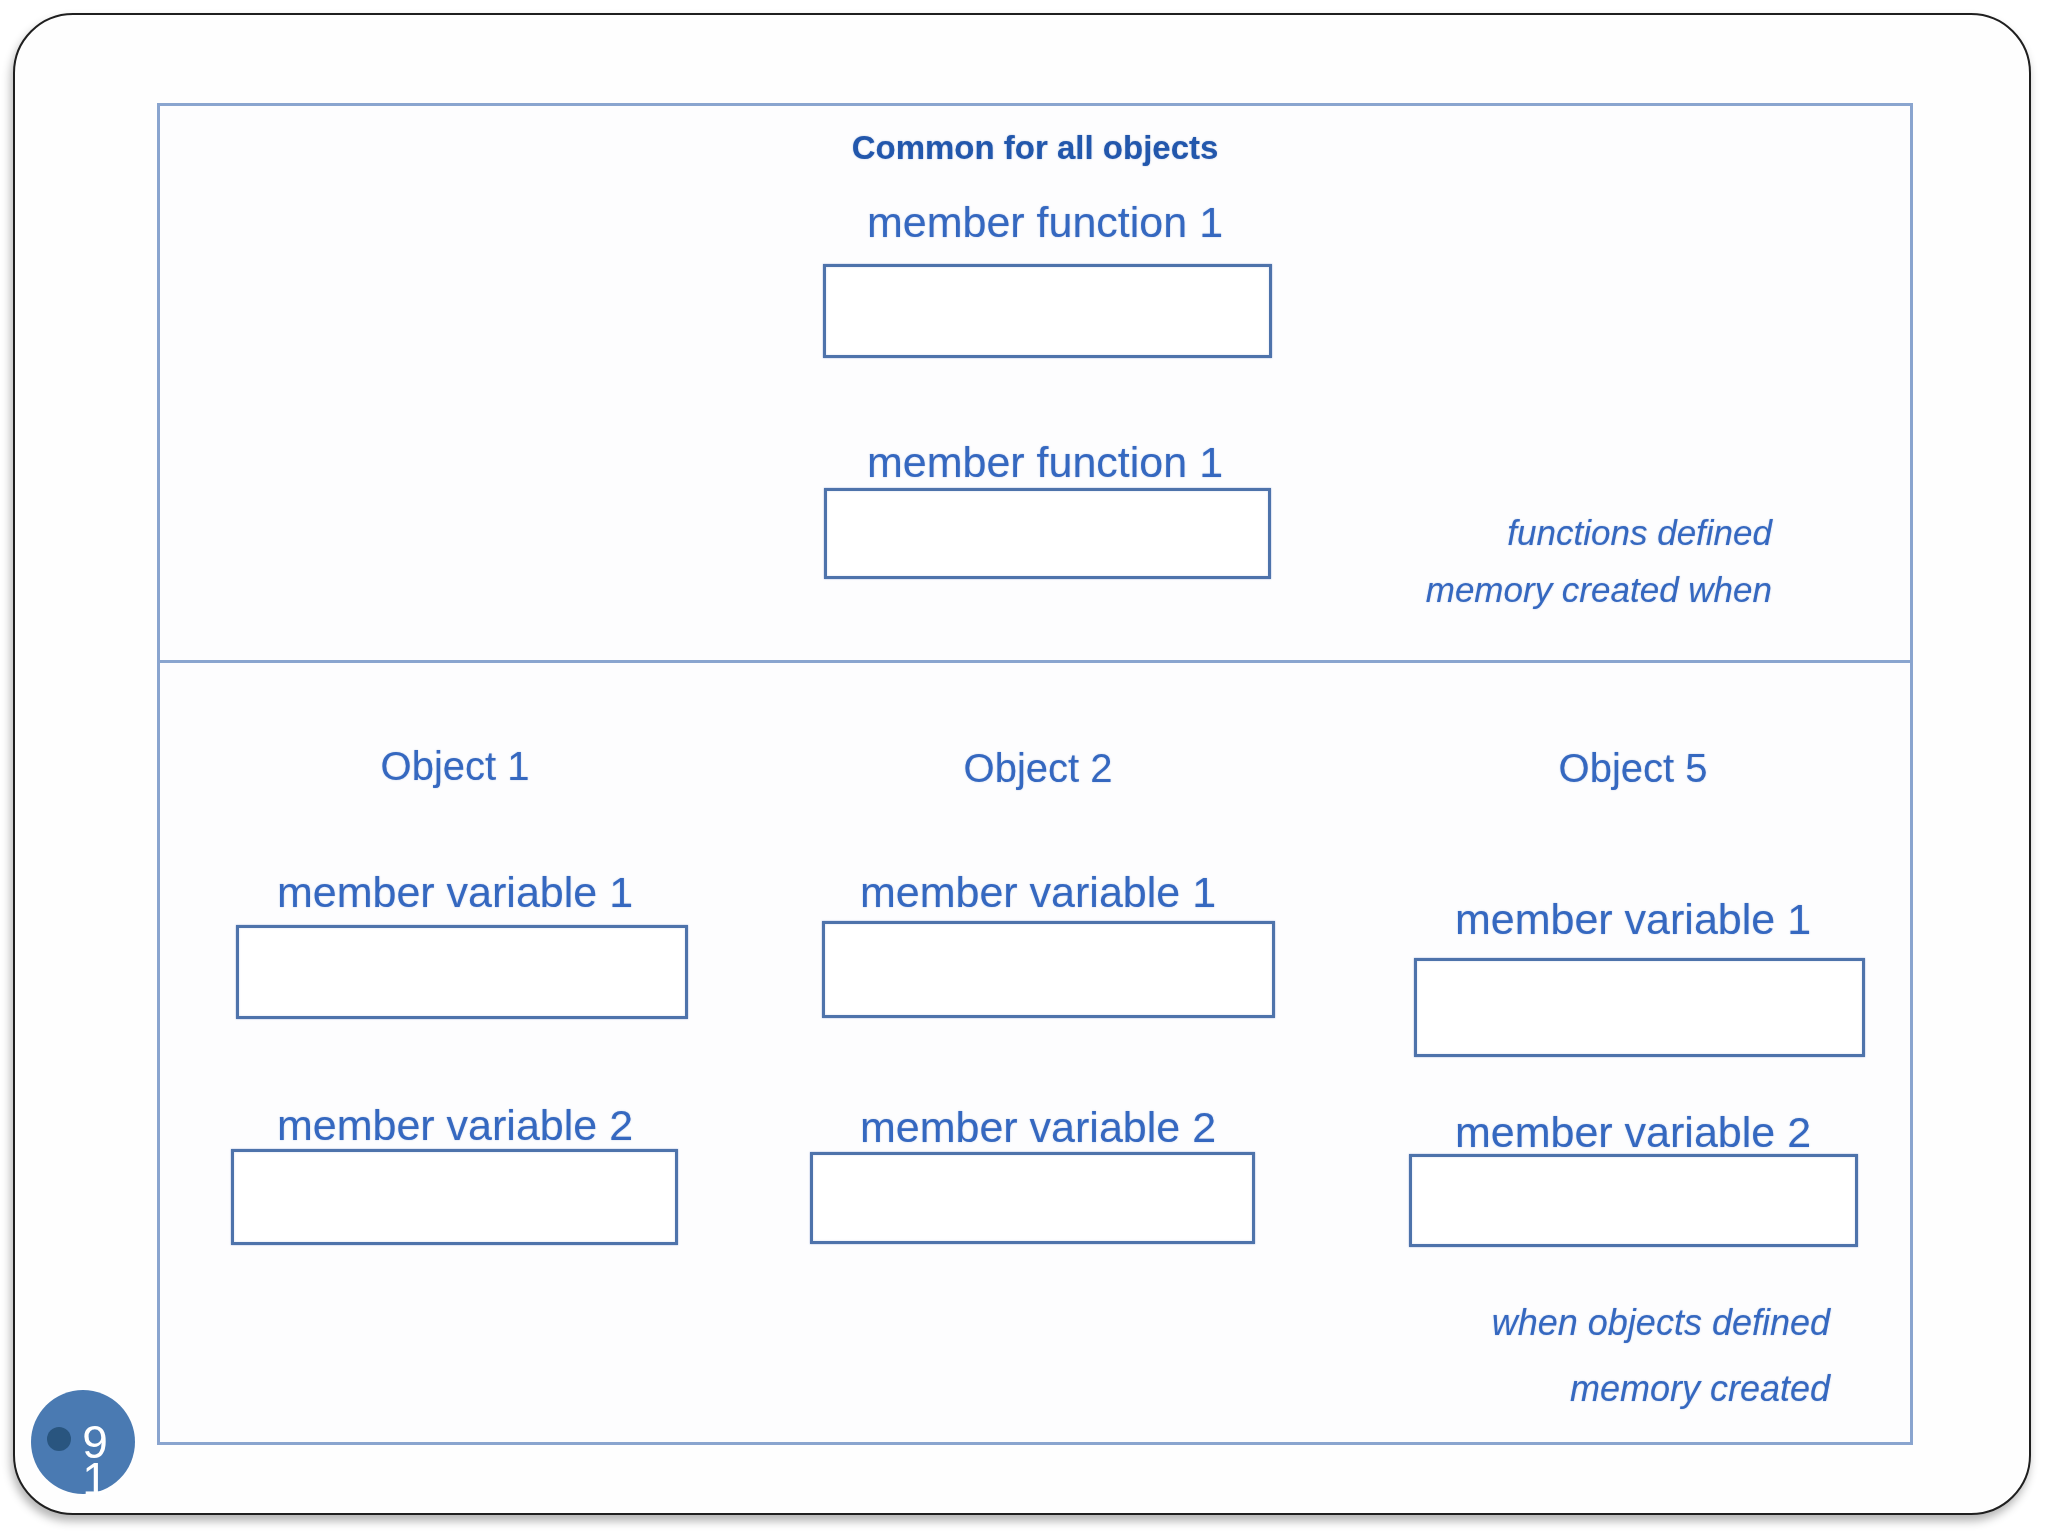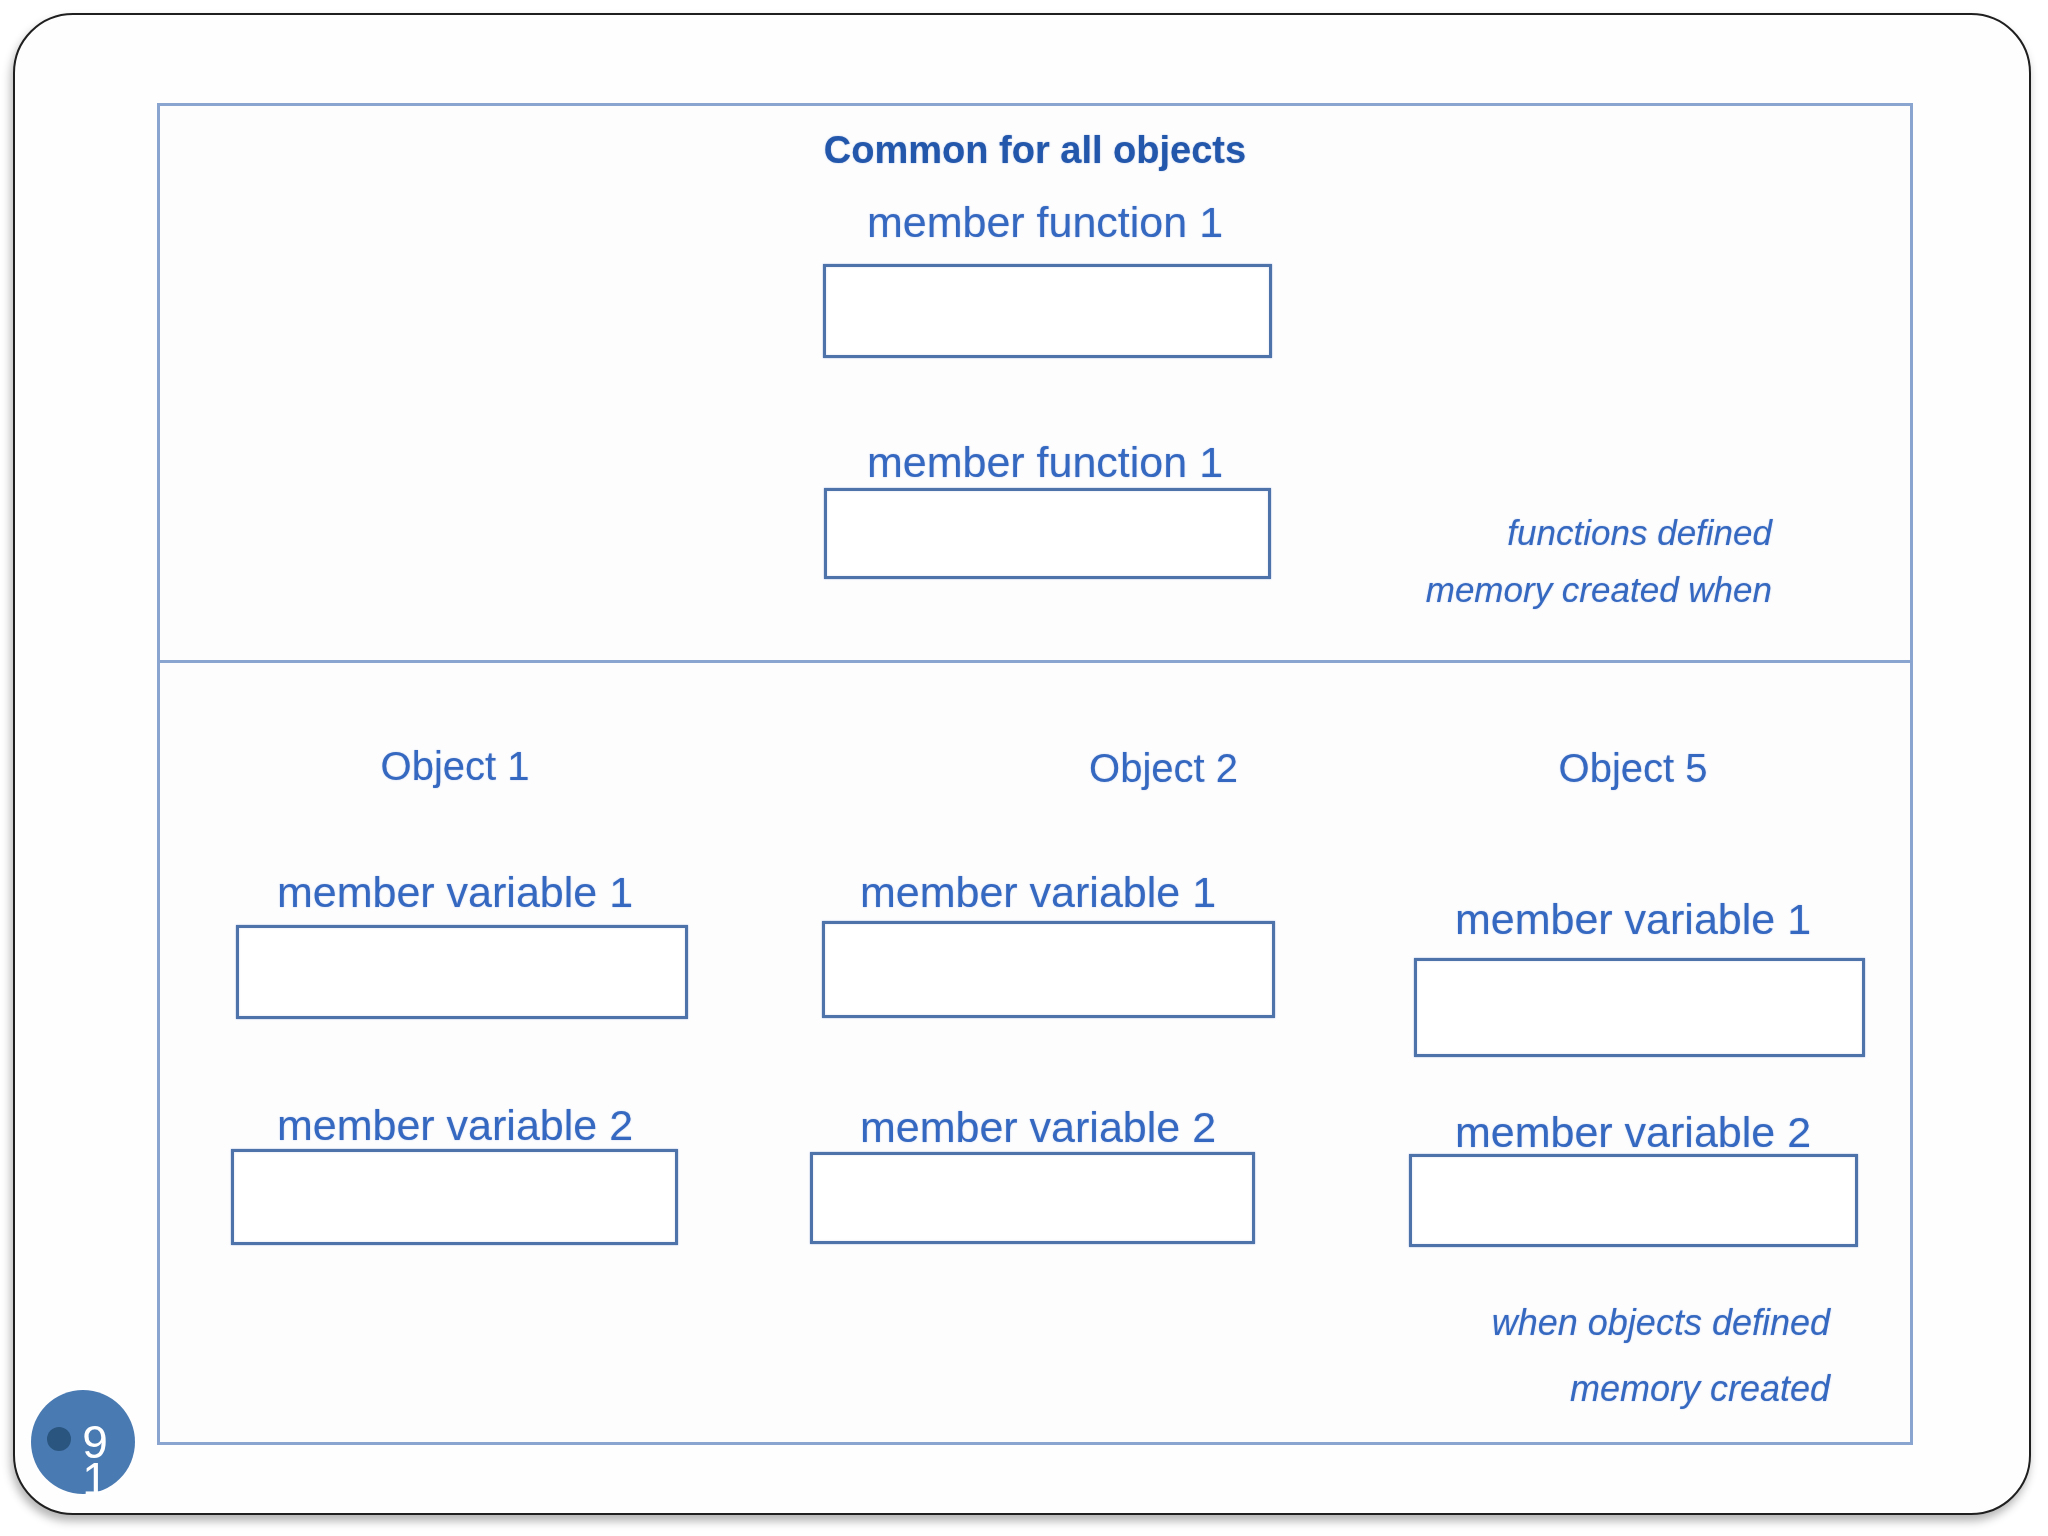--- a/index.html
+++ b/index.html
@@ -23,21 +23,21 @@
     position:absolute;left:0;right:0;top:554px;height:0;
     border-top:3px solid var(--frame-border);
   }
   .lbl{
     position:absolute;color:var(--text-blue);font-size:43px;text-align:center;
     text-shadow:0 0 1.5px rgba(70,110,185,0.45);
     white-space:nowrap;
   }
   .title{
     position:absolute;left:0;width:100%;top:23px;text-align:center;
-    color:var(--title-blue);font-weight:bold;font-size:38px;
+    color:var(--title-blue);font-weight:bold;font-size:33px;
     text-shadow:0 0 1.5px rgba(45,90,170,0.5);
   }
   .box{
     position:absolute;background:#ffffff;border:3px solid var(--box-border);
     box-shadow:0 0 1.5px rgba(70,110,185,0.55), inset 0 0 2px rgba(120,150,200,0.35);
   }
   .note{
     position:absolute;color:var(--text-blue);font-style:italic;font-size:35px;
     text-align:right;text-shadow:0 0 1.5px rgba(70,110,185,0.45);white-space:nowrap;
   }
@@ -75,21 +75,21 @@
     </div>
 
     <div class="divider"></div>
 
     <div class="lbl obj-title" style="left:95px;width:400px;top:638px;">Object 1</div>
     <div class="lbl" style="left:95px;width:400px;top:762px;">member variable 1</div>
     <div class="box" style="left:76px;top:819px;width:446px;height:88px;"></div>
     <div class="lbl" style="left:95px;width:400px;top:995px;">member variable 2</div>
     <div class="box" style="left:71px;top:1043px;width:441px;height:90px;"></div>
 
-    <div class="lbl obj-title" style="left:678px;width:400px;top:640px;text-align:right;">Object 2</div>
+    <div class="lbl obj-title" style="left:678px;width:400px;top:640px;">Object 2</div>
     <div class="lbl" style="left:678px;width:400px;top:762px;">member variable 1</div>
     <div class="box" style="left:662px;top:815px;width:447px;height:91px;"></div>
     <div class="lbl" style="left:678px;width:400px;top:997px;">member variable 2</div>
     <div class="box" style="left:650px;top:1046px;width:439px;height:86px;"></div>
 
     <div class="lbl obj-title" style="left:1273px;width:400px;top:640px;">Object 5</div>
     <div class="lbl" style="left:1273px;width:400px;top:789px;">member variable 1</div>
     <div class="box" style="left:1254px;top:852px;width:445px;height:93px;"></div>
     <div class="lbl" style="left:1273px;width:400px;top:1002px;">member variable 2</div>
     <div class="box" style="left:1249px;top:1048px;width:443px;height:87px;"></div>

